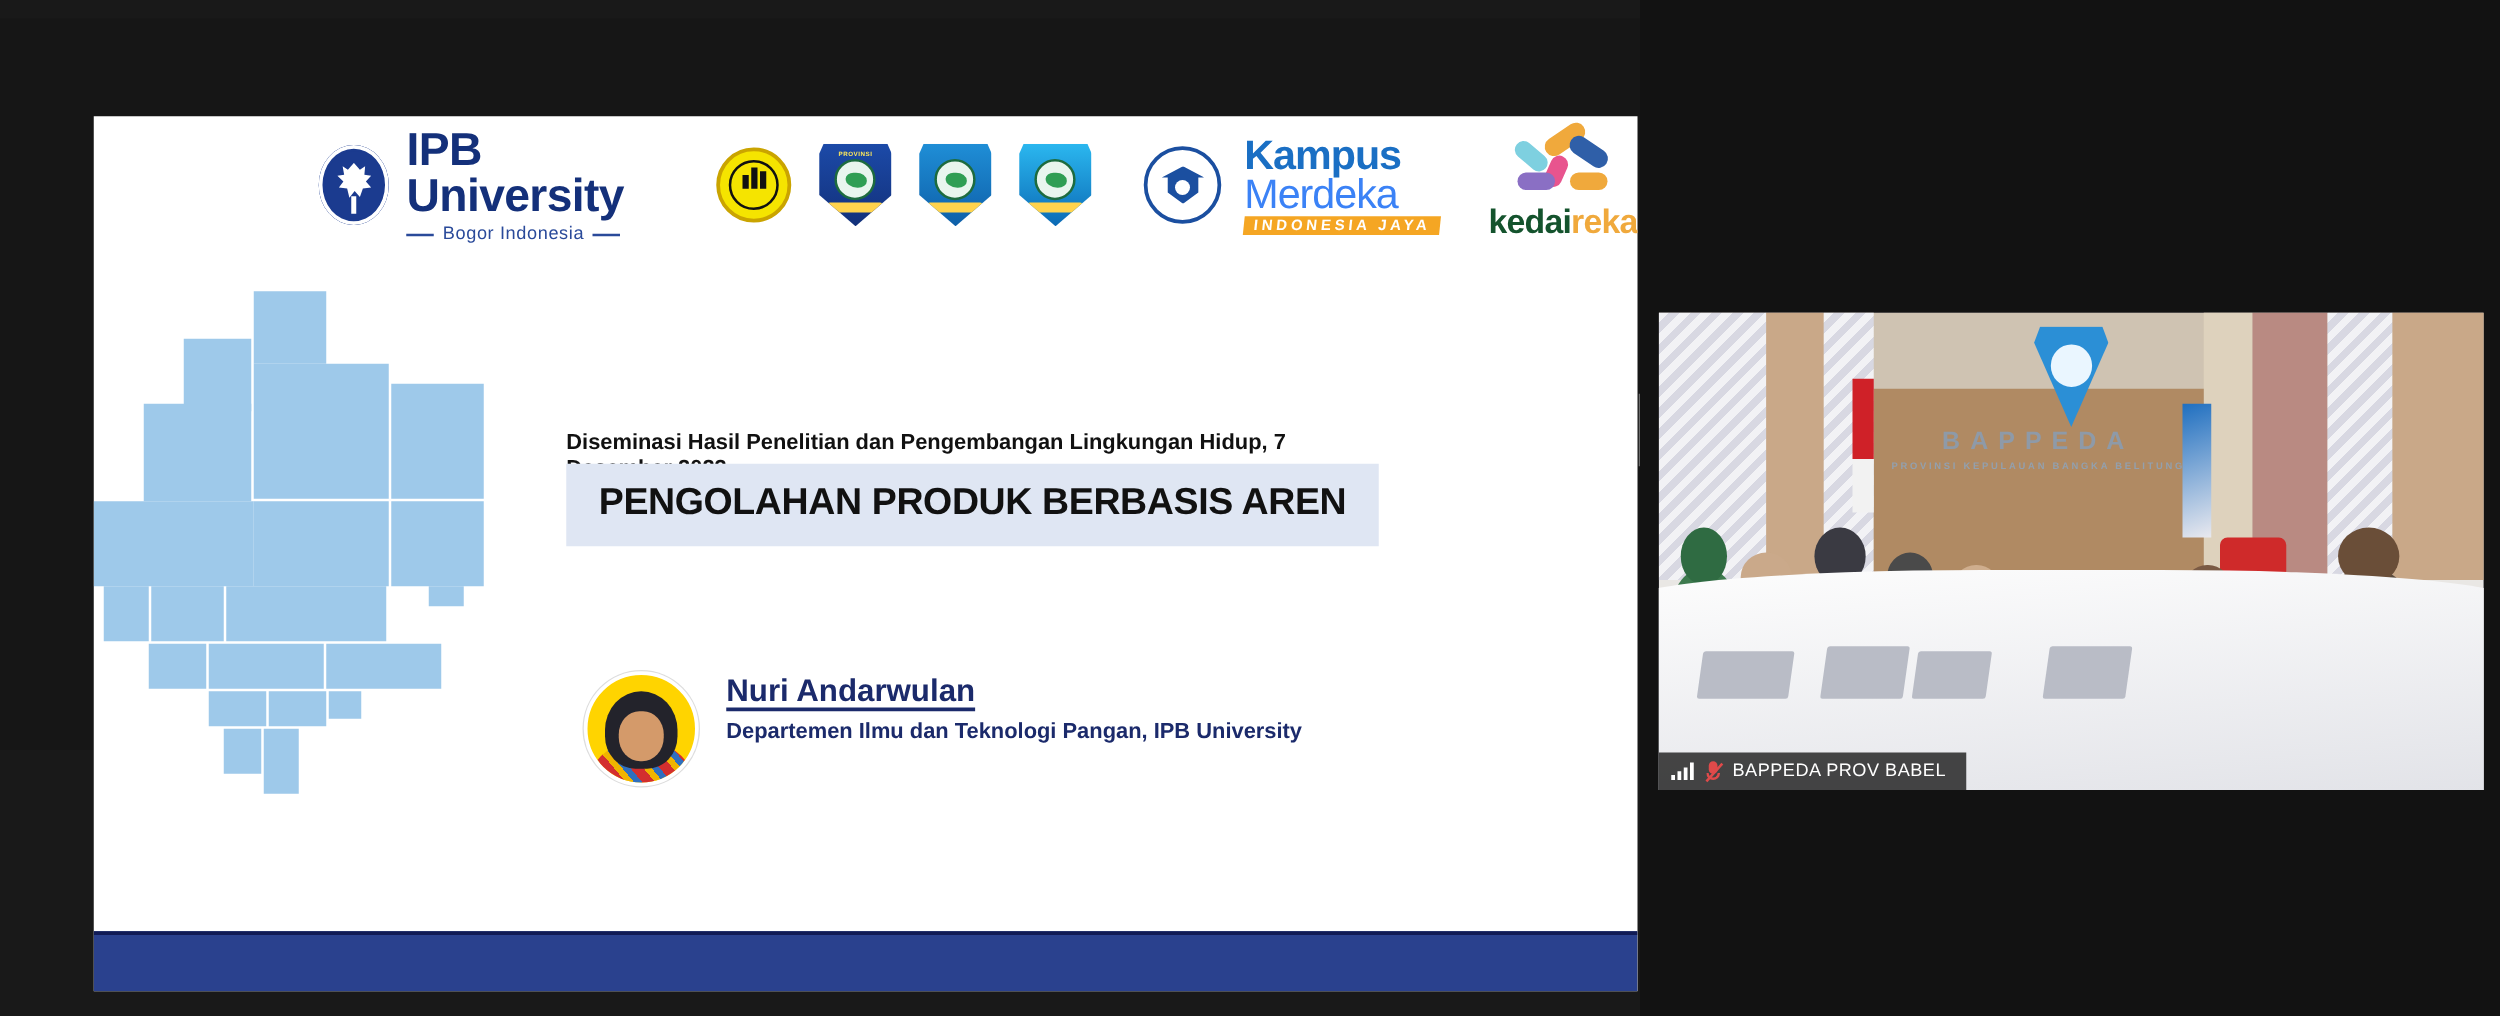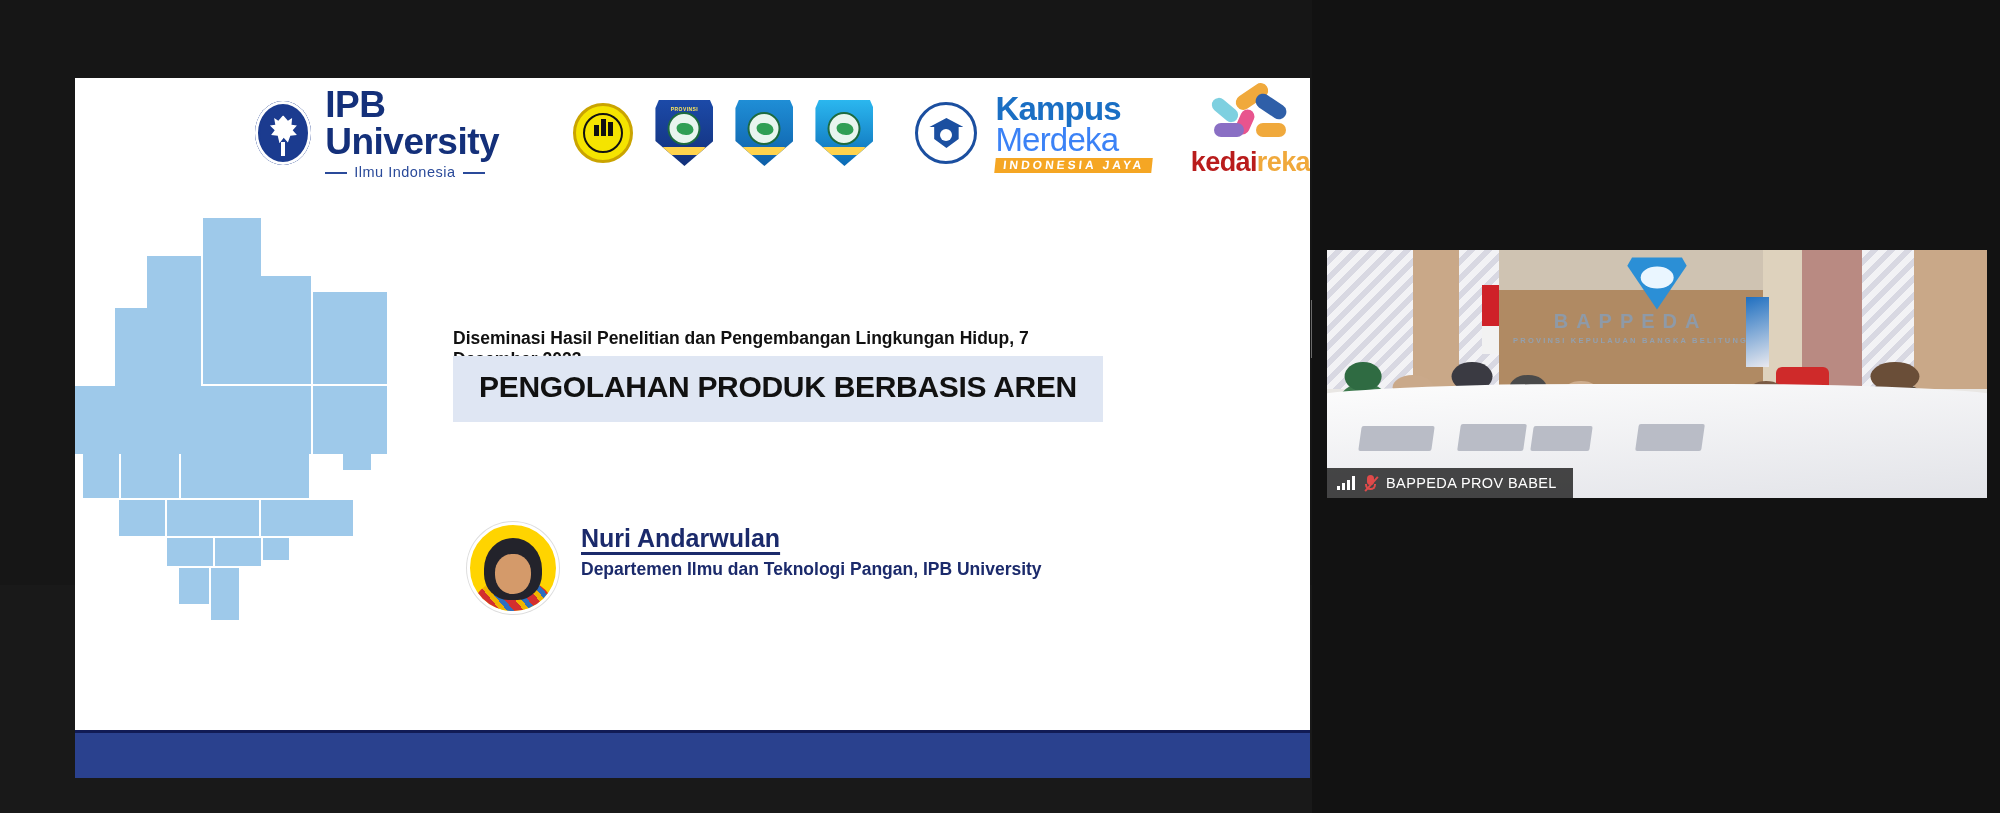--- a/index.html
+++ b/index.html
@@ -2,21 +2,21 @@
 <html><head>
 <meta charset="utf-8">
 <style>
   * { margin:0; padding:0; box-sizing:border-box; }
   html,body { width:2000px; height:813px; background:#1a1a1a; overflow:hidden;
               font-family:"Liberation Sans", sans-serif; }
 
   .screen { position:relative; width:2000px; height:813px; background:#191919; }
 
   
-  .slide-pane { position:absolute; left:0; top:0; width:1312px; height:585px; background:#161616; }
+  .slide-pane { position:absolute; left:0; top:15px; width:1312px; height:585px; background:#161616; }
 
   .slide { position:absolute; left:75px; top:78px; width:1235px; height:700px;
            background:#ffffff; overflow:hidden; }
 
   
   .logo-strip { position:absolute; left:0; top:0; width:100%; height:110px;
                 display:flex; align-items:center; gap:0px; padding-left:180px; }
 
   .ipb-logo { display:flex; align-items:center; gap:14px; }
   .ipb-seal { width:64px; height:64px; border-radius:50%; background:#1b3b8f;
@@ -75,21 +75,21 @@
   .kd-logo { margin-left:38px; flex:none; text-align:center; }
   .kd-mark { position:relative; width:92px; height:54px; margin:0 auto 4px; }
   .kd-mark i { position:absolute; display:block; border-radius:12px; }
   .kd-mark .a { left:30px; top:0;  width:36px; height:15px; background:#f0a93c; transform:rotate(-34deg); }
   .kd-mark .b { left:50px; top:10px; width:34px; height:15px; background:#2f5fa8; transform:rotate(34deg); }
   .kd-mark .c { left:6px;  top:14px; width:30px; height:14px; background:#7ed0e0; transform:rotate(40deg); }
   .kd-mark .d { left:28px; top:26px; width:26px; height:14px; background:#e8548e; transform:rotate(-66deg); }
   .kd-mark .e { left:10px; top:34px; width:30px; height:14px; background:#8a6fc4; }
   .kd-mark .f { left:52px; top:34px; width:30px; height:14px; background:#f0a93c; }
   .kd-word { font-size:27px; font-weight:700; letter-spacing:-0.6px; }
-  .kd-word .k1 { color:#b91c1c; } .kd-word .k2 { color:#f0a93c; }
+  .kd-word .k1 { color:#14532d; } .kd-word .k2 { color:#f0a93c; }
 
   
   .collage { position:absolute; left:0px; top:140px; width:320px; height:500px; }
   .collage .pc { position:absolute; overflow:hidden; background:#9ec9ea; }
   .sky { background:#9ec9ea; }
   .roof { background:linear-gradient(160deg,#9ec9ea 0 42%,#6b2f28 42% 100%); }
   .bldg { background:linear-gradient(180deg,#9ec9ea 0 18%,#f0efe9 18% 62%,#5d3a33 62% 100%); }
   .tree { background:linear-gradient(170deg,#2f5a2a,#1e3d1c); }
   .grass { background:#8fae4e; }
   .wall { background:#4a2c26; }
@@ -123,21 +123,21 @@
   .footer-bar { position:absolute; left:0; bottom:0; width:100%; height:48px; background:#2a418e;
             border-top:3px solid #111b55; }
 
   
   .splitter { position:absolute; left:1307px; top:300px; width:10px; height:58px;
             display:flex; flex-direction:column; justify-content:space-between; }
   .splitter i { display:block; width:3px; height:58px; background:#6a6a6a; margin:0 auto; }
 
   
   .video-pane { position:absolute; left:1312px; top:0; width:688px; height:813px; background:#121212; }
-  .video { position:absolute; left:15px; top:250px; width:660px; height:248px;
+  .video { position:absolute; left:15px; top:250px; width:660px; height:382px;
            background:#2a2a33; overflow:hidden; }
 
   .vroom { position:absolute; inset:0;
            background:linear-gradient(180deg,#cfc3b2 0 56%,#e9e7e4 56% 100%); }
   .vpanel { position:absolute; top:0; height:56%; }
   .vp-white { background:repeating-linear-gradient(135deg,#f2f2f5 0 6px,#d8d8e2 6px 12px); }
   .vp-tan  { background:#c9a888; }
   .vp-rose { background:#b98a82; }
   .vp-cream{ background:#ded2bd; }
   .v-backwall { position:absolute; left:26%; top:16%; width:40%; height:40%; background:#b08a63; }
@@ -186,21 +186,21 @@
     <div class="slide">
 
       <div class="logo-strip">
 
         <div class="ipb-logo">
           <div class="ipb-seal"></div>
           <div class="ipb-word">
             <div class="t1">IPB University</div>
             <div class="t2">
               <span class="rule"></span>
-              <span>Ilmu Indonesia</span>
+              <span>Bogor Indonesia</span>
               <span class="rule"></span>
             </div>
           </div>
         </div>
 
         <div class="ui-seal">
           <div class="inner">
             <i class="bar b1"></i>
             <i class="bar b2"></i>
             <i class="bar b3"></i>

